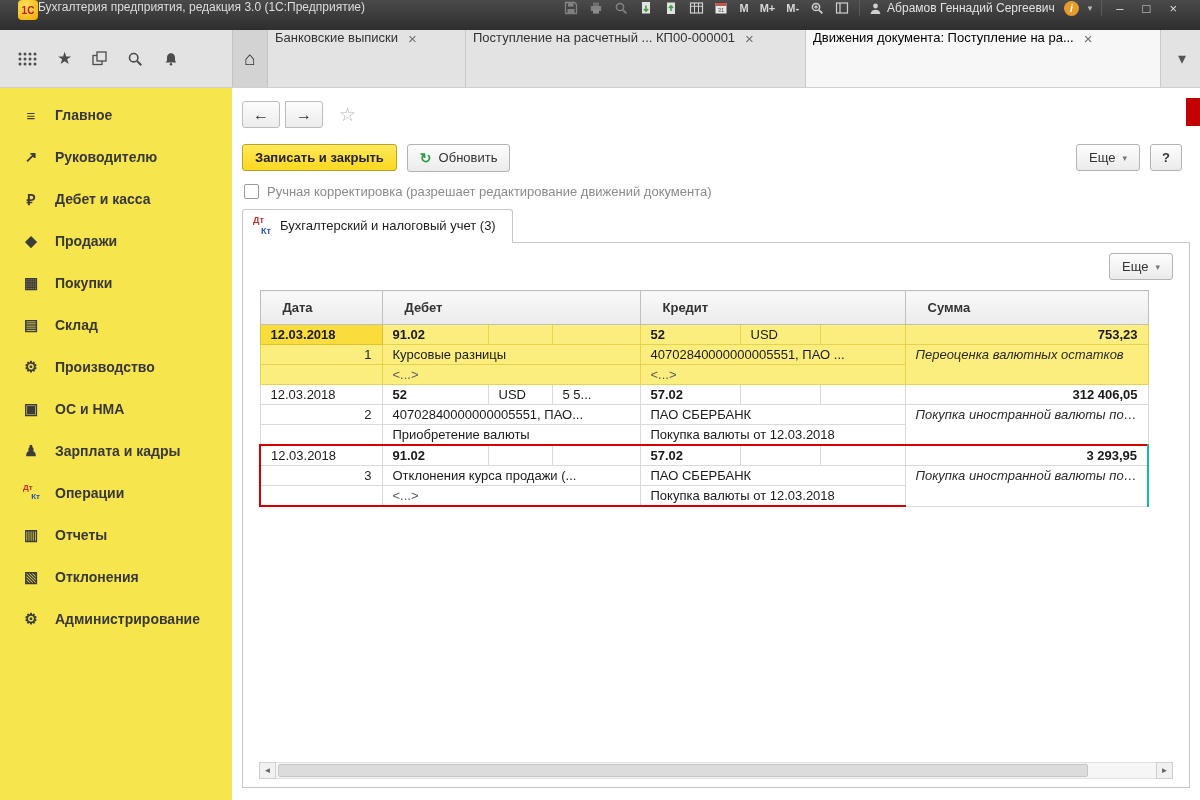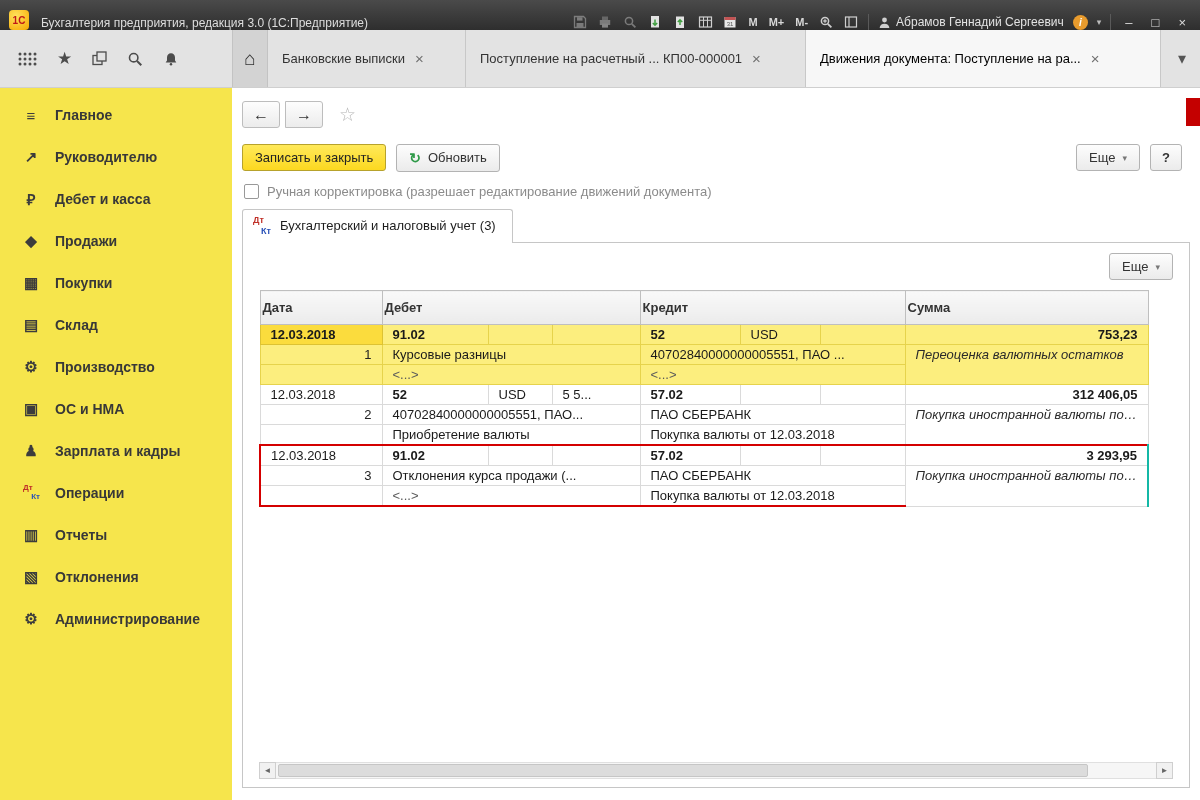--- a/index.html
+++ b/index.html
@@ -3,21 +3,21 @@
 <meta charset="utf-8">
 <style>
   * { box-sizing: border-box; margin: 0; padding: 0; }
   html,body { width:1200px; height:800px; }
   body { font-family:"Liberation Sans", sans-serif; background:#e8e8e8; overflow:hidden; }
 
   .window { width:1200px; height:800px; display:flex; flex-direction:column; }
 
   
   .titlebar { height:30px; flex:0 0 30px; background:linear-gradient(#4a4a4a,#2e2e2e);
-    display:flex; align-items:flex-end; padding:0 9px; color:#ddd; font-size:12px; gap:12px; }
+    display:flex; align-items:flex-start; padding:0 18px; color:#ddd; font-size:12px; gap:0; }
   .logo1c { width:20px; height:20px; border-radius:4px;
     background:radial-gradient(circle at 35% 30%, #ffe25c, #f6a800);
     color:#c22largest; color:#c01818; font-weight:bold; font-size:10px;
     display:flex; align-items:center; justify-content:center; flex:0 0 20px; }
   .tb-title { white-space:nowrap; overflow:hidden; text-overflow:ellipsis; }
   .tb-icons { margin-left:auto; display:flex; align-items:center; gap:9px; }
   .ti { display:flex; align-items:center; justify-content:center; width:16px; height:16px; cursor:pointer; }
   .ti svg { display:block; }
   .ti.dim { opacity:.45; }
   .mem { font-size:11px; font-weight:bold; color:#d8d8d8; cursor:pointer; padding:0 1px; }
@@ -30,21 +30,21 @@
 
   
   .tabbar { height:58px; flex:0 0 58px; background:#e3e3e3; border-bottom:1px solid #cfcfcf;
     display:flex; align-items:stretch; }
   .quick-icons { width:232px; flex:0 0 232px; display:flex; align-items:center; gap:20px; padding-left:18px; }
   .qi { color:#4c4c4c; font-size:17px; cursor:pointer; display:flex; align-items:center; }
   .home-btn { width:36px; flex:0 0 36px; background:#d3d3d3; border-left:1px solid #c3c3c3;
     border-right:1px solid #c3c3c3; display:flex; align-items:center; justify-content:center;
     font-size:19px; color:#333; cursor:pointer; }
   .tabs { display:flex; flex:1; overflow:hidden; }
-  .tab { display:flex; align-items:center; gap:10px; padding:0 14px; border-right:1px solid #c8c8c8;
+  .tab { display:flex; align-items:flex-start; gap:10px; padding:0 7px; border-right:1px solid #c8c8c8;
     font-size:13px; color:#333; white-space:nowrap; overflow:hidden; cursor:pointer; }
   .tab .lbl { overflow:hidden; text-overflow:ellipsis; }
   .tab:nth-child(1) { width:198px; flex:0 0 198px; }
   .tab:nth-child(2) { width:340px; flex:0 0 340px; }
   .tab:nth-child(3) { width:355px; flex:0 0 355px; background:#f7f7f7; color:#000; }
   .tab-close { color:#707070; font-size:15px; cursor:pointer; }
   .tabs-dd { width:36px; display:flex; align-items:center; justify-content:center; color:#555; cursor:pointer; }
 
   
   .bodyrow { flex:1; display:flex; overflow:hidden; }
@@ -64,21 +64,21 @@
     font-size:16px; color:#333; cursor:pointer; }
   .nav-btn + .nav-btn { margin-left:-1px; border-radius:0 3px 3px 0; }
   .star-fav { color:#b5b5b5; font-size:19px; margin:0 8px 0 10px; cursor:pointer; }
   .page-title { font-size:17px; font-weight:bold; color:#101010; white-space:nowrap; overflow:hidden;
     text-overflow:ellipsis; flex:1; }
   .red-marker { position:absolute; right:0; top:10px; width:14px; height:28px; background:#c40000; }
 
   .toolbar-row { display:flex; align-items:center; gap:10px; padding:6px 18px 7px 10px; flex:0 0 44px; }
   .btn { border:1px solid #b3b3b3; border-radius:3px; background:linear-gradient(#fdfdfd,#ebebeb);
     padding:5px 12px; font-size:13px; color:#333; display:inline-flex; align-items:center; gap:7px; cursor:pointer; }
-  .btn-primary { background:linear-gradient(#ffe95a,#fcd820); border-color:#b7a22c; font-weight:normal; color:#222; }
+  .btn-primary { background:linear-gradient(#ffe95a,#fcd820); border-color:#b7a22c; font-weight:bold; color:#222; }
   .refresh-glyph { color:#2f9a49; font-weight:bold; font-size:14px; }
   .spacer { flex:1; }
   .btn-help { padding:5px 11px; font-weight:bold; }
 
   .checkbox-row { display:flex; align-items:center; gap:8px; padding:3px 18px 9px 12px; flex:0 0 28px;
     color:#8b8b8b; font-size:13px; cursor:default; }
   .checkbox { width:15px; height:15px; border:1px solid #999; border-radius:2px; background:#fff; cursor:pointer; flex:0 0 15px; }
 
   .doc-tab-row { padding-left:10px; flex:0 0 33px; position:relative; z-index:2; }
   .doc-tab { display:inline-flex; align-items:center; gap:9px; border:1px solid #c6c6c6; border-bottom:none;
@@ -88,21 +88,21 @@
   .dtkt .dt { position:absolute; left:0; top:-2px; color:#c03028; font-size:9px; font-weight:bold; }
   .dtkt .kt { position:absolute; right:0; bottom:-2px; color:#2a52b8; font-size:9px; font-weight:bold; }
 
   .panel { border:1px solid #c6c6c6; margin:0 10px 12px 10px; flex:1; position:relative;
     padding:10px 16px 30px 16px; overflow:hidden; background:#fff; }
   .panel-toolbar { display:flex; justify-content:flex-end; margin-bottom:10px; }
 
   
   table.post { border-collapse:collapse; width:888px; table-layout:fixed; font-size:13px; color:#1a1a1a; }
   table.post th { background:linear-gradient(#f9f9f9,#ebebeb); border:1px solid #bfbfbf;
-    font-weight:bold; text-align:left; padding:9px 2px; color:#333; }
+    font-weight:bold; text-align:left; padding:9px 22px; color:#333; }
   table.post td { border:1px solid #dadada; padding:2px 10px; vertical-align:top;
     white-space:nowrap; overflow:hidden; text-overflow:ellipsis; cursor:cell; }
   td.amount { text-align:right; }
   td.num { text-align:right; color:#222; }
   .bold { font-weight:bold; }
   td.comment { font-style:italic; white-space:normal; color:#2a2a2a; }
   td.muted { color:#5a5a5a; }
 
   tbody.sel td { background:#fcee7e; border-color:#e6d34c; }
   tbody.sel td.datecell { background:#fbdc3d; border-color:#ddc232; }

